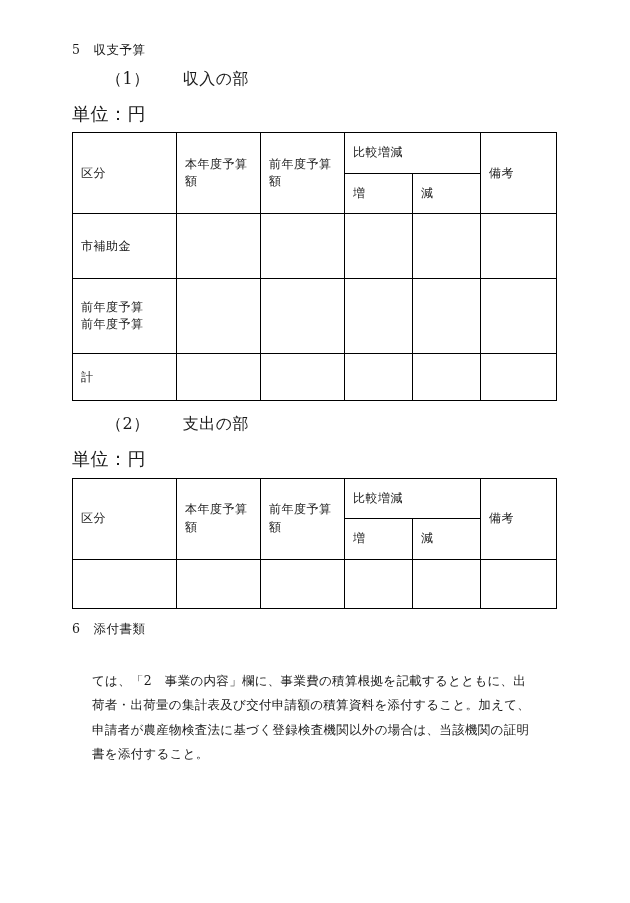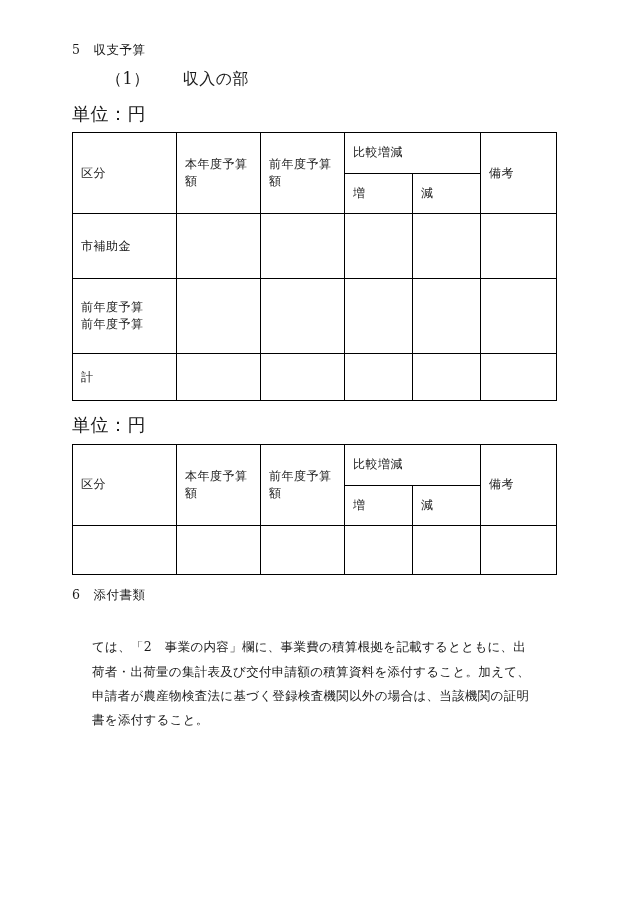--- a/index.html
+++ b/index.html
@@ -156,20 +156,21 @@
         <td>計</td>
         <td></td>
         <td></td>
         <td></td>
         <td></td>
         <td></td>
       </tr>
     </tbody>
   </table>
 
+  <div class="sub-heading">（2）　　支出の部</div>
 
   <div class="unit-label">単位：円</div>
 
   <table class="budget">
     <colgroup>
       <col class="col-kubun">
         <col class="col-hon">
         <col class="col-zen">
         <col class="col-zo">
         <col class="col-gen">

